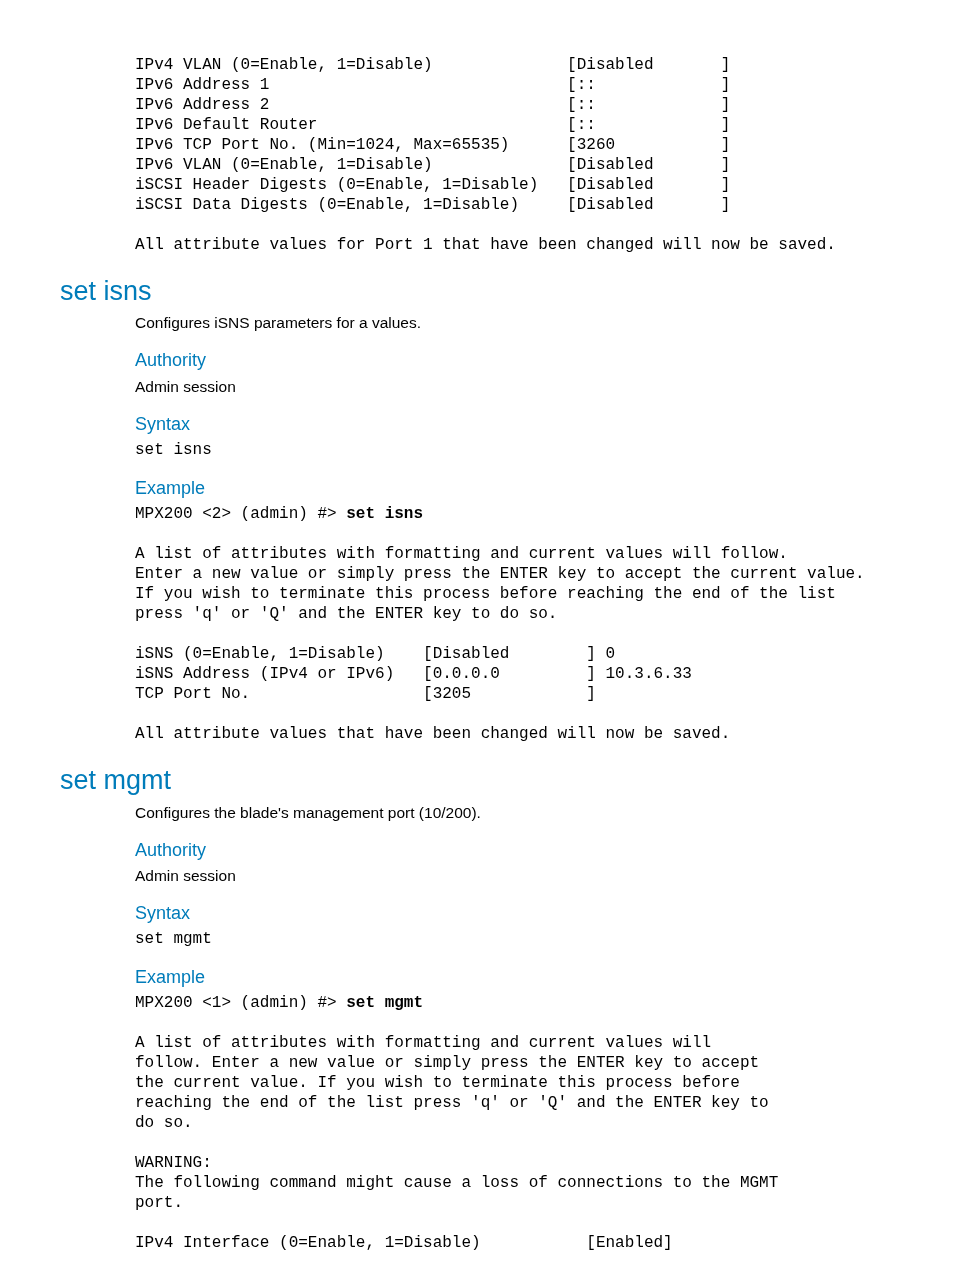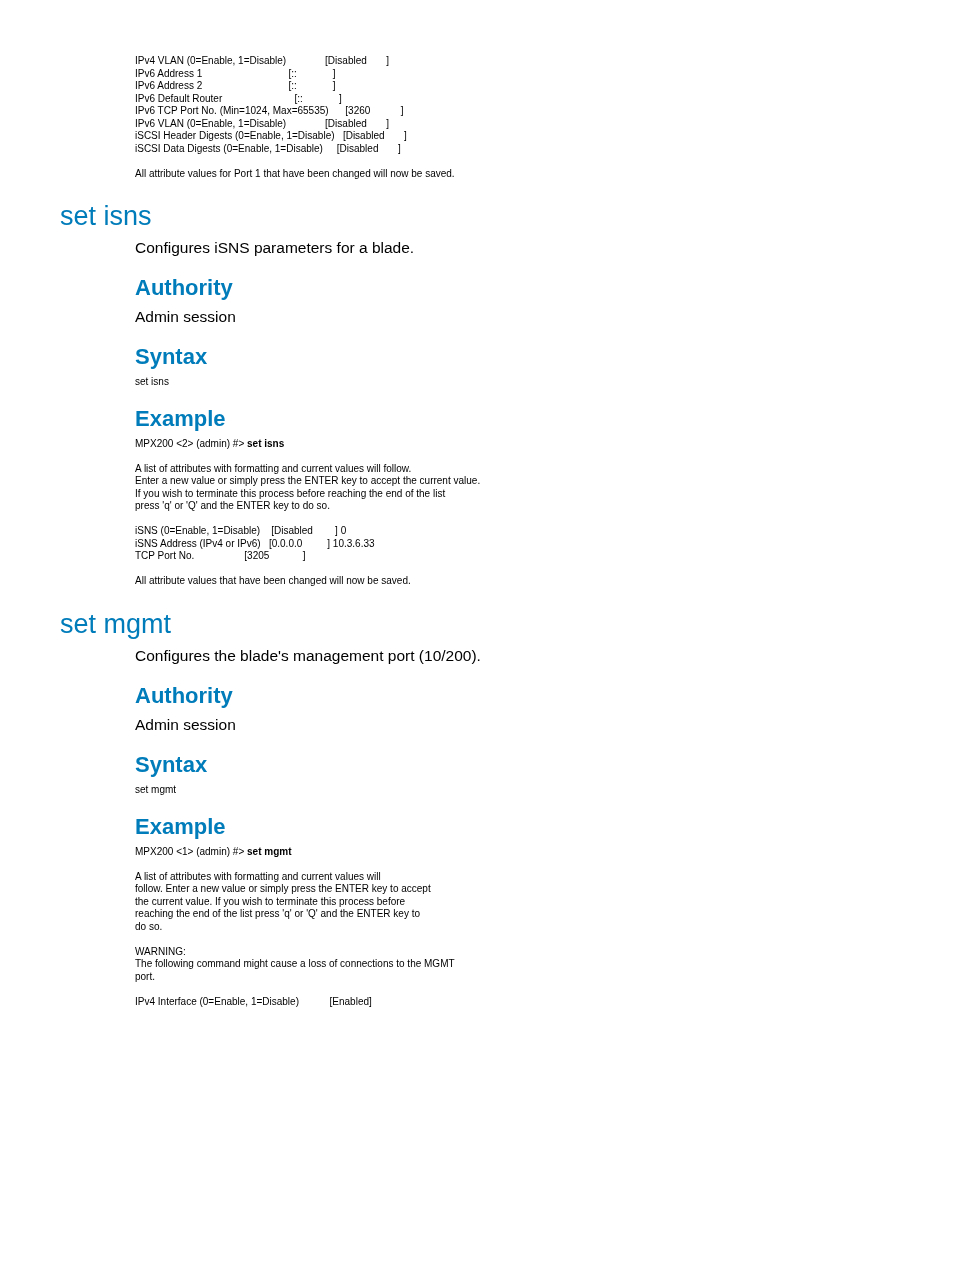--- a/index.html
+++ b/index.html
@@ -7,23 +7,23 @@
       padding: 55px 60px 30px 60px;
       font-family: Arial, Helvetica, sans-serif;
       color: #000;
       font-size: 15px;
       line-height: 1.35;
       background: #fff;
       width: 954px;
       box-sizing: border-box;
     }
     .mono {
-      font-family: Liberation Sans, sans-serif;
+      font-family: Liberation Mono, monospace;
       white-space: pre;
-      font-size: 10px;
+      font-size: 16px;
       line-height: 1.25;
     }
     .mono-block {
       margin-left: 75px;
       margin-bottom: 16px;
     }
     .body-text {
       margin-left: 75px;
       font-size: 15.5px;
       margin-top: 4px;
@@ -31,43 +31,43 @@
     }
     h1.command {
       color: #007cba;
       font-weight: normal;
       font-size: 27px;
       margin: 18px 0 4px 0;
       font-family: Arial, Helvetica, sans-serif;
     }
     h2.subhead {
       color: #007cba;
-      font-weight: bold;
-      font-size: 22px;
+      font-weight: normal;
+      font-size: 18px;
       margin: 14px 0 4px 75px;
       font-family: Arial, Helvetica, sans-serif;
     }
     .bold { font-weight: bold; }
   </style>
 </head>
 <body>
 
 <div class="mono mono-block">IPv4 VLAN (0=Enable, 1=Disable)              [Disabled       ]
 IPv6 Address 1                               [::             ]
 IPv6 Address 2                               [::             ]
 IPv6 Default Router                          [::             ]
 IPv6 TCP Port No. (Min=1024, Max=65535)      [3260           ]
 IPv6 VLAN (0=Enable, 1=Disable)              [Disabled       ]
 iSCSI Header Digests (0=Enable, 1=Disable)   [Disabled       ]
 iSCSI Data Digests (0=Enable, 1=Disable)     [Disabled       ]
 
 All attribute values for Port 1 that have been changed will now be saved.</div>
 
 <h1 class="command">set isns</h1>
-<p class="body-text">Configures iSNS parameters for a blade.</p>
+<p class="body-text">Configures iSNS parameters for a values.</p>
 
 <h2 class="subhead">Authority</h2>
 <p class="body-text">Admin session</p>
 
 <h2 class="subhead">Syntax</h2>
 <div class="mono mono-block">set isns</div>
 
 <h2 class="subhead">Example</h2>
 <div class="mono mono-block"><span>MPX200 &lt;2&gt; (admin) #&gt; </span><span class="bold">set isns</span>
 

